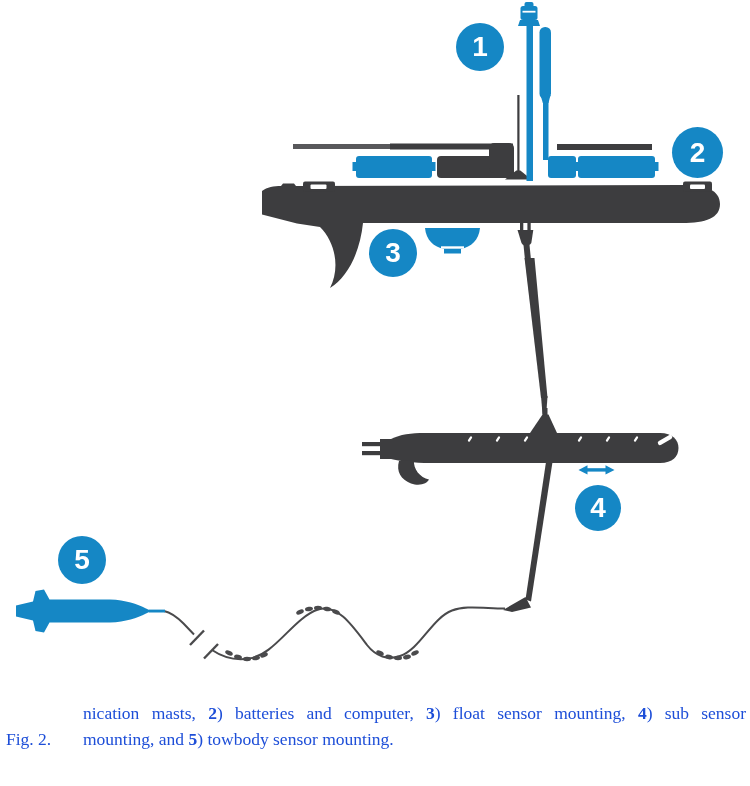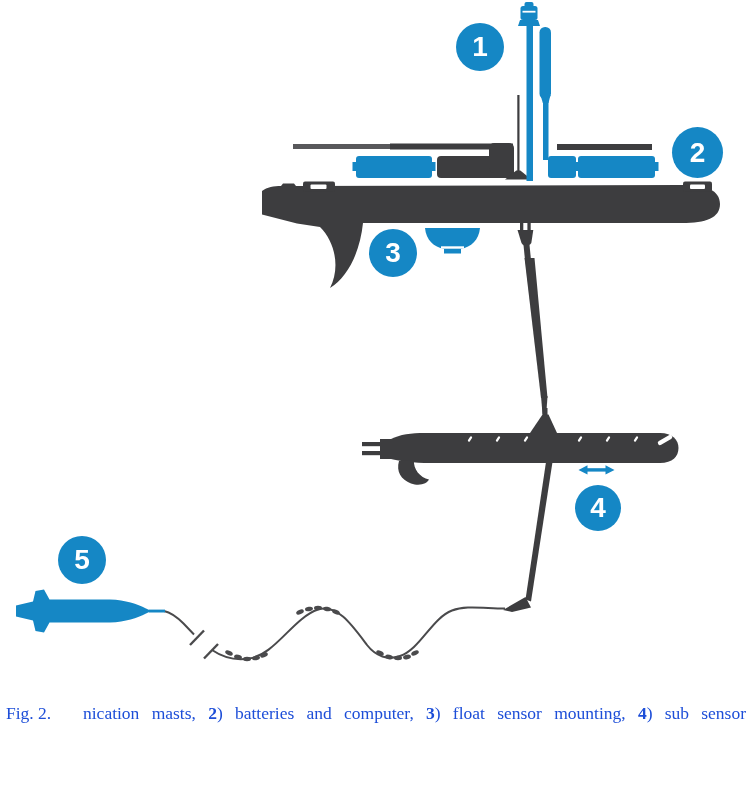--- a/index.html
+++ b/index.html
@@ -176,14 +176,15 @@
   </div>
   <div class="callout callout-5">
     <span>5</span>
   </div>
 </div>
 
 <div class="caption">
   <span class="fig-label">Fig. 2.</span>
   <div class="caption-body">
     <span class="cap-line j"><span>nication masts, </span><span class="bold">2</span><span>) batteries and computer, </span><span class="bold">3</span><span>) float sensor mounting, </span><span class="bold">4</span><span>) sub sensor</span></span>
+    <span class="cap-line"><span>mounting, and </span><span class="bold">5</span><span>) towbody sensor mounting.</span></span>
   </div>
 </div>
 
 </body></html>

